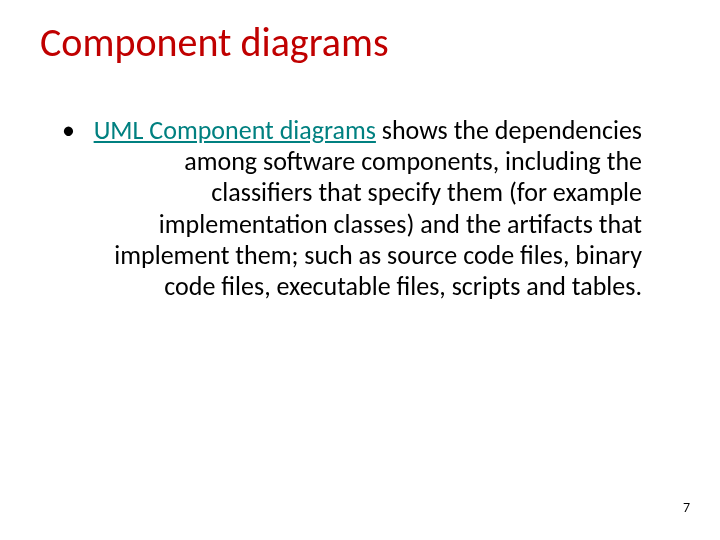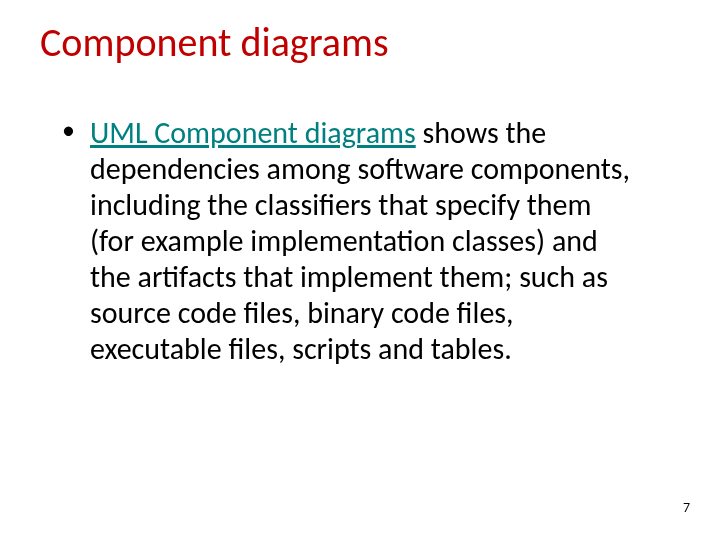--- a/index.html
+++ b/index.html
@@ -10,36 +10,37 @@
     background: #ffffff;
     font-family: "Calibri", "Segoe UI", Arial, sans-serif;
     color: #000000;
     position: relative;
   }
   .slide {
     width: 720px;
     height: 540px;
     position: relative;
     box-sizing: border-box;
+    text-align: right;
   }
   .title {
     position: absolute;
     left: 40px;
     top: 18px;
     font-size: 40px;
     font-weight: 400;
     color: #c00000;
     letter-spacing: 0px;
   }
   .body {
     position: absolute;
     left: 62px;
     top: 115px;
     width: 580px;
-    font-size: 30px;
+    font-size: 26px;
     line-height: 1.2;
     color: #000000;
   }
   ul.bullets {
     list-style: none;
     margin: 0;
     padding: 0;
   }
   ul.bullets > li {
     position: relative;

